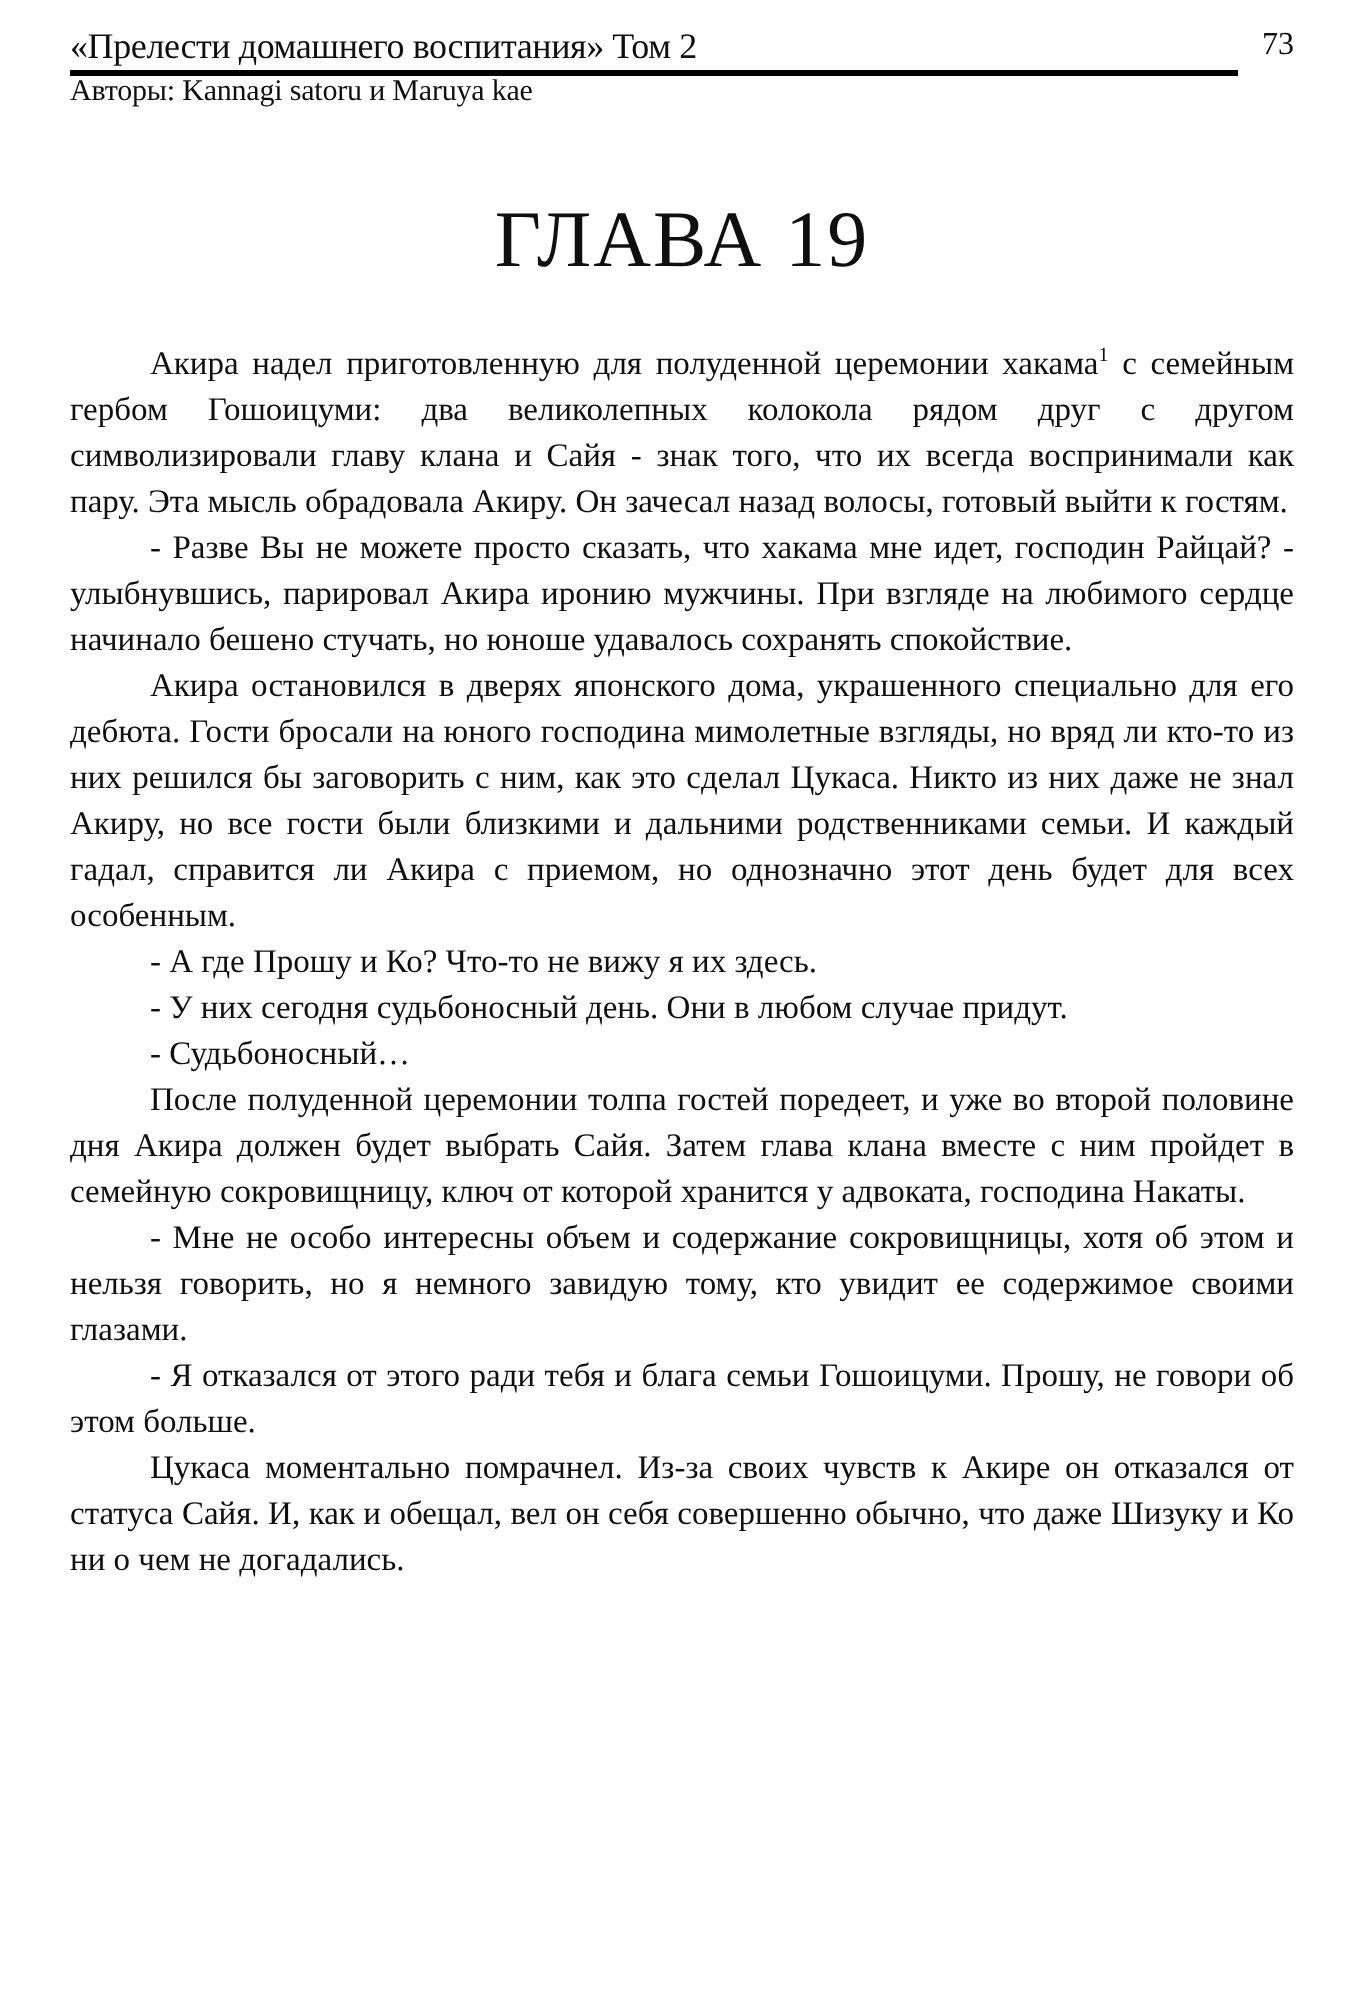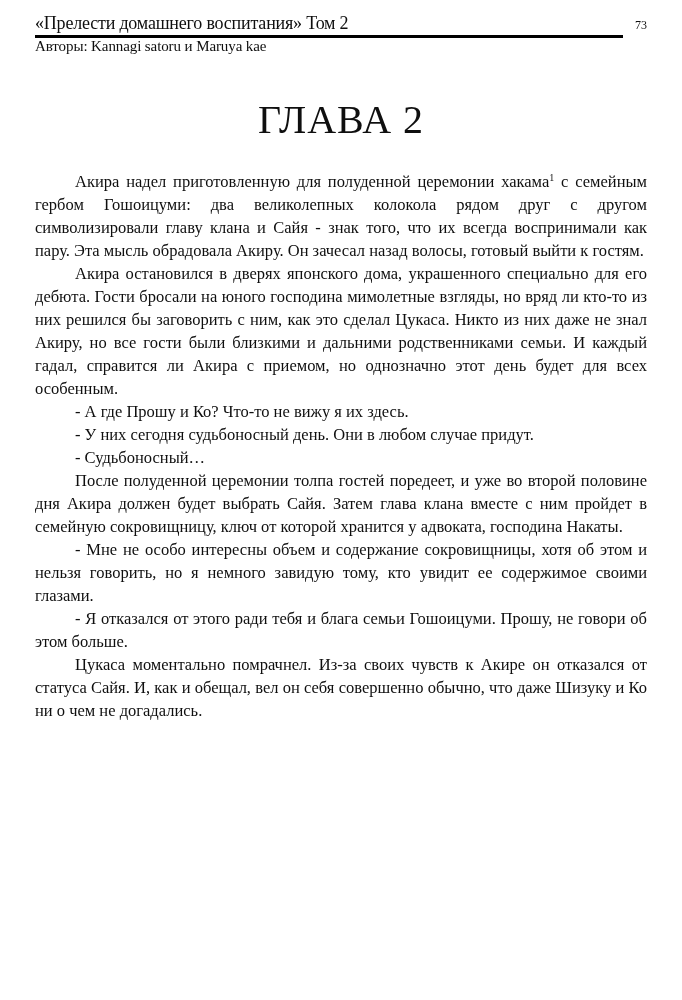--- a/index.html
+++ b/index.html
@@ -14,33 +14,33 @@
     box-sizing: border-box;
     background: #ffffff;
     color: #0f0f0f;
     font-family: "Liberation Serif", "DejaVu Serif", serif;
     padding: 12px 35px 0 35px;
     overflow: hidden;
   }
   
   .header-row {
     display: flex;
-    align-items: center;
+    align-items: flex-start;
   }
   .book-title {
     flex: 1 1 auto;
     font-size: 18px;
     line-height: 22px;
     letter-spacing: -0.2px;
     border-bottom: 3px solid #000000;
     padding-bottom: 1px;
     white-space: nowrap;
   }
   .page-number {
-    font-size: 12px;
+    font-size: 16px;
     line-height: 22px;
     padding-left: 12px;
     padding-bottom: 1px;
   }
   .authors {
     font-size: 15px;
     line-height: 15px;
     margin-top: 1px;
     letter-spacing: -0.1px;
   }
@@ -75,24 +75,25 @@
 <div class="page">
 
   <div class="header">
     <div class="header-row">
       <span class="book-title">«Прелести домашнего воспитания» Том 2</span>
       <span class="page-number">73</span>
     </div>
     <div class="authors">Авторы: Kannagi satoru и Maruya kae</div>
   </div>
 
-  <h1 class="chapter-title">ГЛАВА 2</h1>
+  <h1 class="chapter-title">ГЛАВА 19</h1>
 
   <div class="body-text">
     <p><span>Акира надел приготовленную для полуденной церемонии хакама</span><sup>1</sup><span> с семейным гербом Гошоицуми: два великолепных колокола рядом друг с другом символизировали главу клана и Сайя - знак того, что их всегда воспринимали как пару. Эта мысль обрадовала Акиру. Он зачесал назад волосы, готовый выйти к гостям.</span></p>
+    <p>- Разве Вы не можете просто сказать, что хакама мне идет, господин Райцай? - улыбнувшись, парировал Акира иронию мужчины. При взгляде на любимого сердце начинало бешено стучать, но юноше удавалось сохранять спокойствие.</p>
     <p>Акира остановился в дверях японского дома, украшенного специально для его дебюта. Гости бросали на юного господина мимолетные взгляды, но вряд ли кто-то из них решился бы заговорить с ним, как это сделал Цукаса. Никто из них даже не знал Акиру, но все гости были близкими и дальними родственниками семьи. И каждый гадал, справится ли Акира с приемом, но однозначно этот день будет для всех особенным.</p>
     <p>- А где Прошу и Ко? Что-то не вижу я их здесь.</p>
     <p>- У них сегодня судьбоносный день. Они в любом случае придут.</p>
     <p>- Судьбоносный…</p>
     <p>После полуденной церемонии толпа гостей поредеет, и уже во второй половине дня Акира должен будет выбрать Сайя. Затем глава клана вместе с ним пройдет в семейную сокровищницу, ключ от которой хранится у адвоката, господина Накаты.</p>
     <p>- Мне не особо интересны объем и содержание сокровищницы, хотя об этом и нельзя говорить, но я немного завидую тому, кто увидит ее содержимое своими глазами.</p>
     <p>- Я отказался от этого ради тебя и блага семьи Гошоицуми. Прошу, не говори об этом больше.</p>
     <p>Цукаса моментально помрачнел. Из-за своих чувств к Акире он отказался от статуса Сайя. И, как и обещал, вел он себя совершенно обычно, что даже Шизуку и Ко ни о чем не догадались.</p>
   </div>
 

